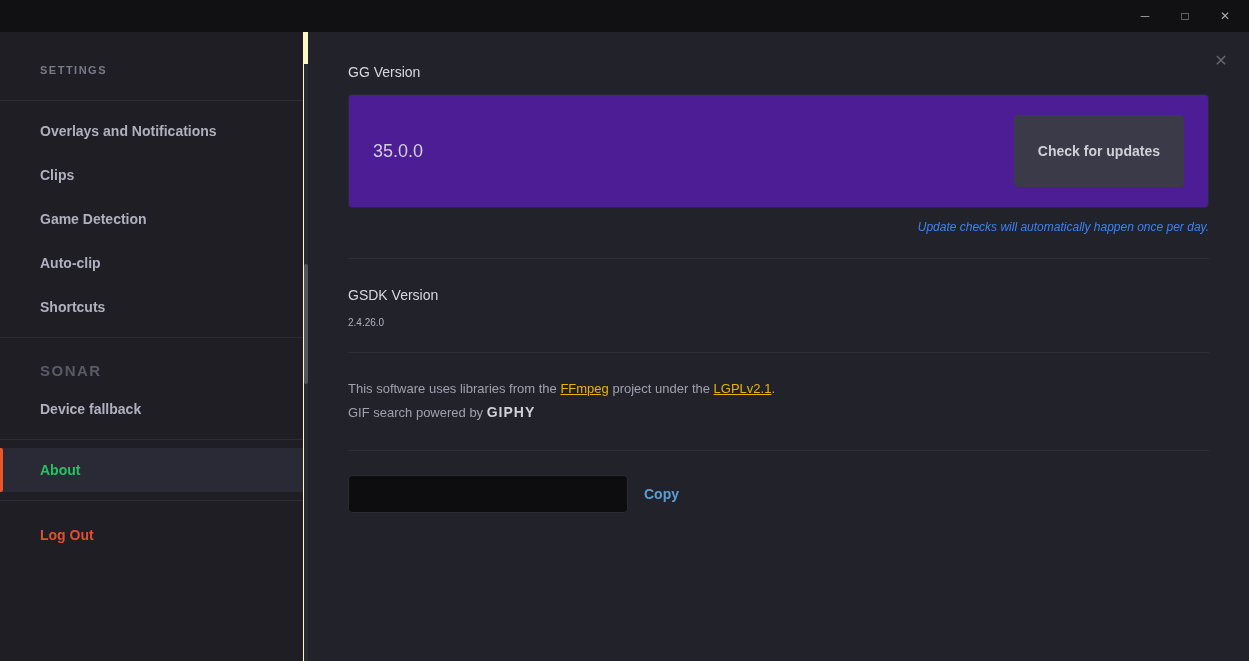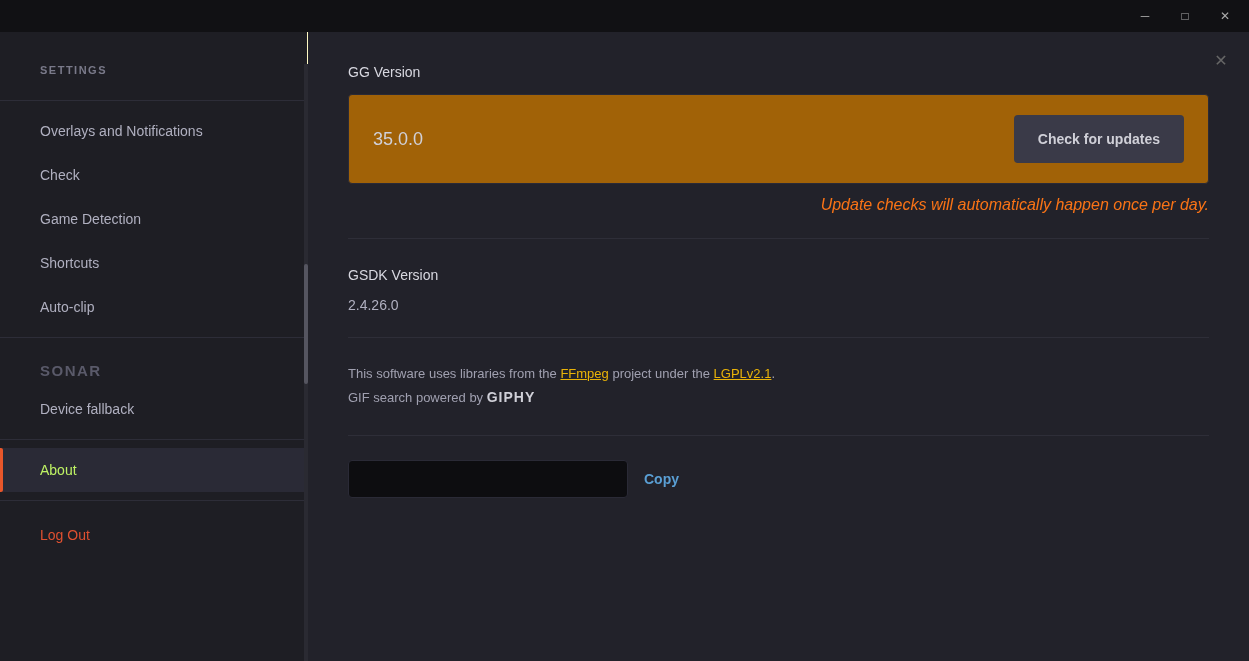--- a/index.html
+++ b/index.html
@@ -44,21 +44,21 @@
       display: flex;
     }
 
     
     .sidebar {
       width: 308px;
       background: #1e1e24;
       display: flex;
       flex-direction: column;
       padding: 32px 0 0 0;
-      border-right: 1px solid #fef9c3;
+      border-right: 5px solid #fef9c3;
       overflow-y: auto;
       flex-shrink: 0;
     }
     .sidebar-title {
       font-size: 11px;
       font-weight: 700;
       letter-spacing: 1.5px;
       color: #7a7a8a;
       padding: 0 0 16px 40px;
       text-transform: uppercase;
@@ -76,27 +76,27 @@
       padding: 16px 0 8px 40px;
       text-transform: uppercase;
     }
     .sidebar-item {
       display: flex;
       align-items: center;
       padding: 14px 40px;
       cursor: pointer;
       color: #b0b0c0;
       font-size: 14px;
-      font-weight: 400;
+      font-weight: 700;
       position: relative;
       transition: background 0.15s;
     }
     .sidebar-item.active {
       background: #2a2a36;
-      color: #bef264;
+      color: #22c55e;
     }
     .sidebar-item.active::before {
       content: '';
       position: absolute;
       left: 0; top: 0; bottom: 0;
       width: 3px;
       background: #e8562a;
       border-radius: 0 2px 2px 0;
     }
     .sidebar-item.logout {
@@ -161,54 +161,54 @@
       height: 1px;
       background: #2e2e38;
       margin: 24px 0;
     }
 
     
     .version-box {
       display: flex;
       align-items: center;
       justify-content: space-between;
-      background: #a16207;
+      background: #4c1d95;
       border: 1px solid #2a2a36;
       border-radius: 4px;
       padding: 20px 24px;
       margin-bottom: 12px;
     }
     .version-number {
       font-size: 18px;
       font-weight: 400;
       color: #d0d0d8;
     }
     .check-updates-btn {
       background: #3a3a48;
       border: none;
       border-radius: 4px;
       color: #d0d0d8;
       font-size: 14px;
       font-weight: 600;
-      padding: 16px 24px;
+      padding: 28px 24px;
       cursor: pointer;
       transition: background 0.15s;
     }
 
     .update-note {
-      font-size: 16px;
-      color: #f97316;
+      font-size: 12px;
+      color: #3b82f6;
       font-style: italic;
       text-align: right;
       margin-bottom: 8px;
     }
 
     
     .gsdk-version {
-      font-size: 14px;
+      font-size: 10px;
       color: #b0b0c0;
       margin-top: 8px;
     }
 
     
     .license-text {
       font-size: 13px;
       color: #a0a0b0;
       line-height: 1.8;
     }
@@ -260,30 +260,30 @@
 <div class="app-container">
 
   <div class="sidebar">
     <div class="sidebar-title">SETTINGS</div>
     <div class="sidebar-divider"></div>
 
     <div class="sidebar-item">
       <span>Overlays and Notifications</span>
     </div>
     <div class="sidebar-item">
-      <span>Check</span>
+      <span>Clips</span>
     </div>
     <div class="sidebar-item">
       <span>Game Detection</span>
     </div>
     <div class="sidebar-item">
+      <span>Auto-clip</span>
+    </div>
+    <div class="sidebar-item">
       <span>Shortcuts</span>
-    </div>
-    <div class="sidebar-item">
-      <span>Auto-clip</span>
     </div>
 
     <div class="sidebar-divider"></div>
     <div class="sidebar-section-label">SONAR</div>
 
     <div class="sidebar-item">
       <span>Device fallback</span>
     </div>
 
     <div class="sidebar-divider"></div>

